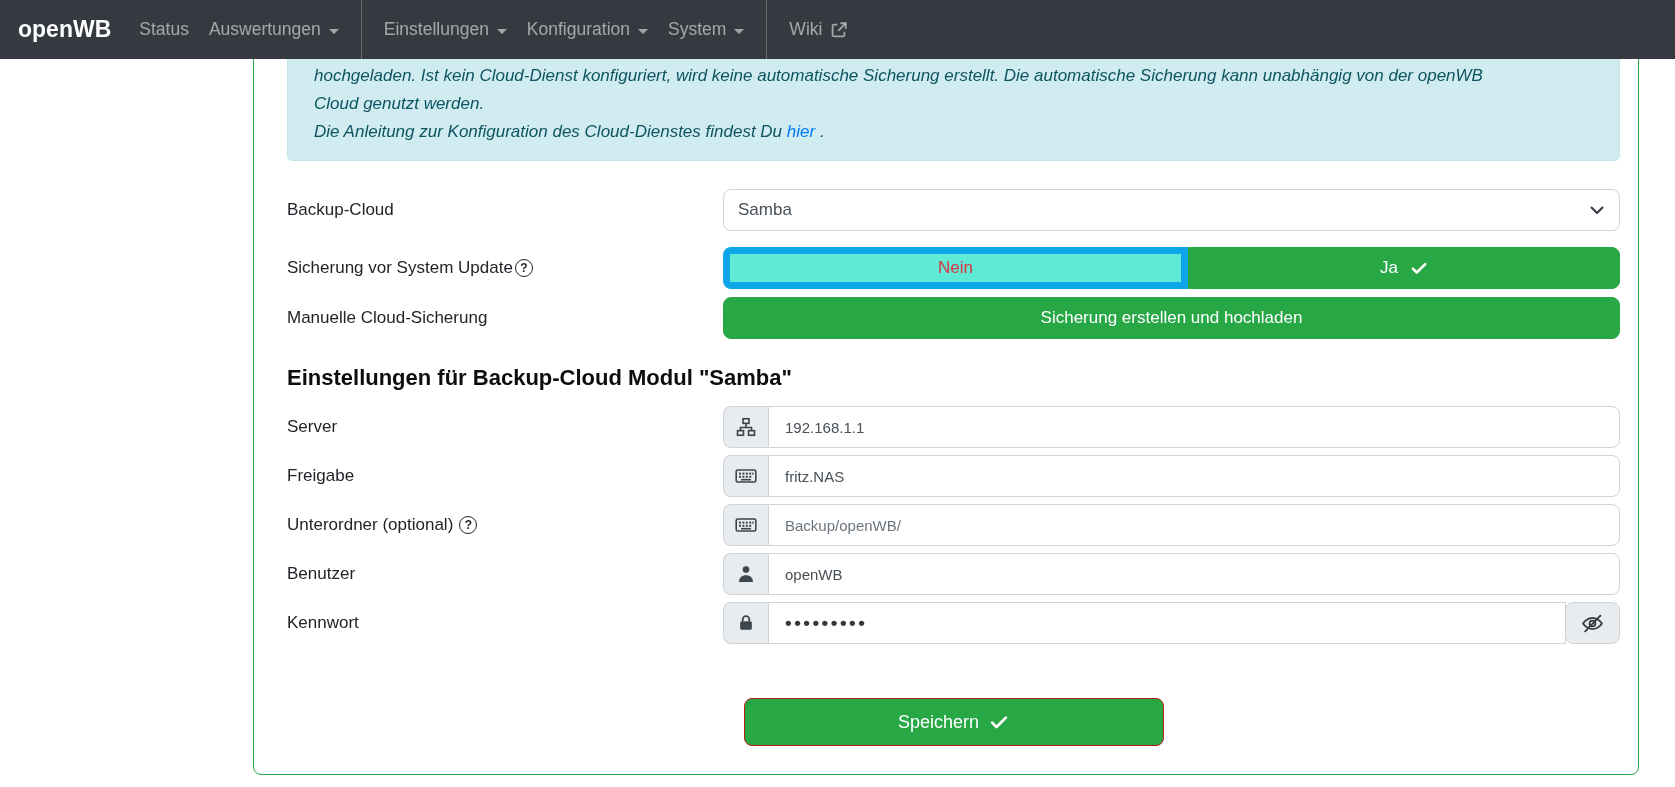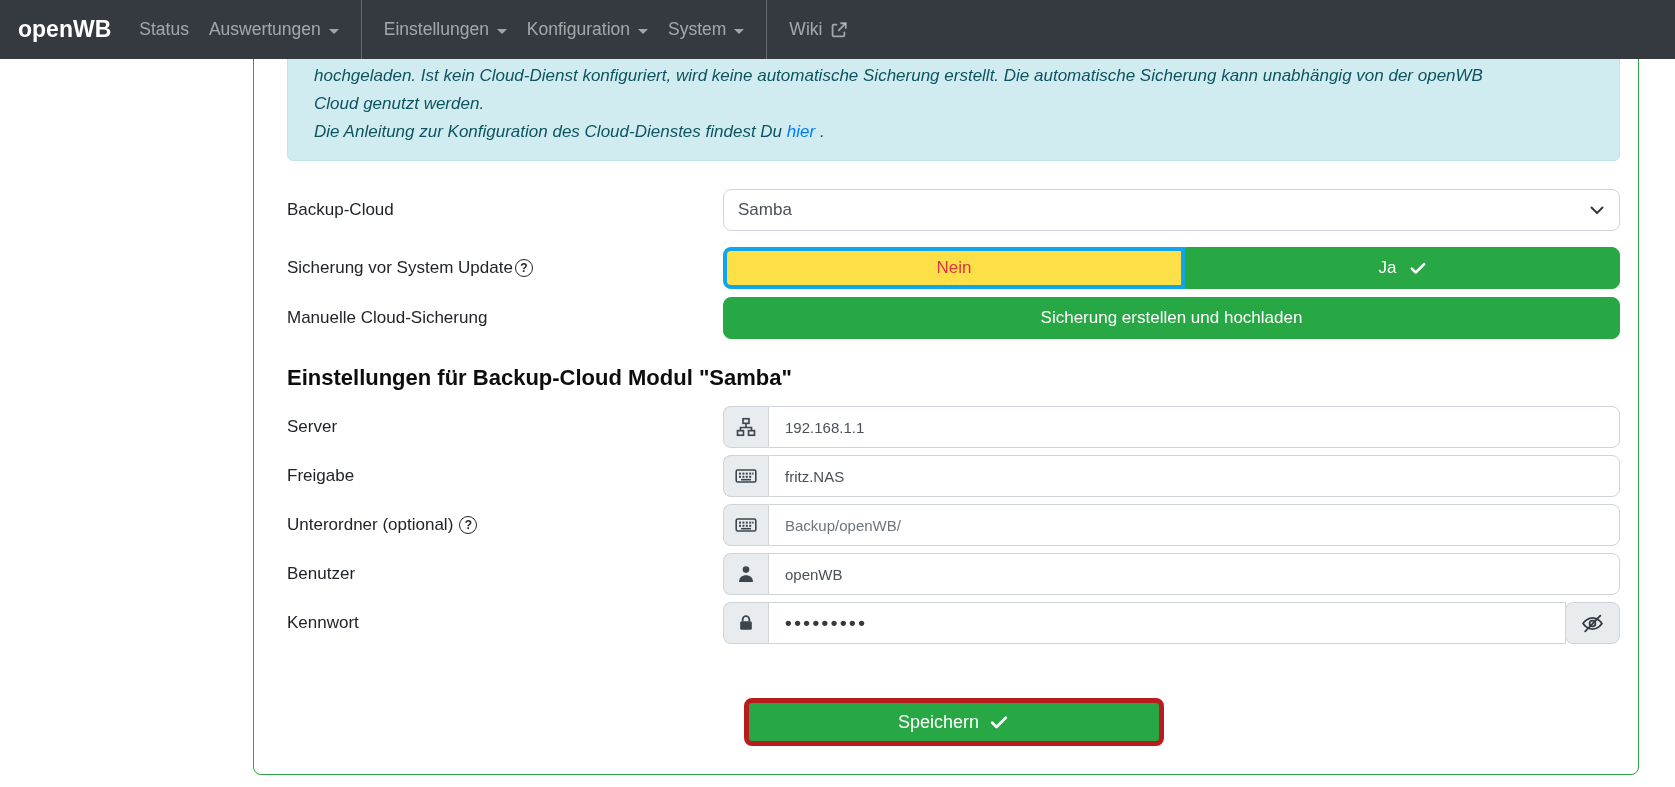--- a/index.html
+++ b/index.html
@@ -50,21 +50,21 @@
   }
 
   .select-box {
     height:42px; border:1px solid #ced4da; border-radius:8px; background:#fff;
     display:flex; align-items:center; justify-content:space-between;
     padding:0 14px; font-size:17px; color:#495057; cursor:pointer;
   }
 
   .btn-group { display:flex; height:42px; }
   .btn-no {
-    flex:1.05; background:#fde047; color:#dc3545; border:4px solid #0ea5e9;
+    flex:1.05; background:#5eead4; color:#dc3545; border:7px solid #0ea5e9;
     border-radius:8px 0 0 8px; font-size:17px; cursor:pointer; font-family:inherit;
   }
   .btn-yes {
     flex:1; background:#28a745; color:#fff; border:1px solid #28a745;
     border-radius:0 8px 8px 0; font-size:17px; cursor:pointer; font-family:inherit;
     display:flex; align-items:center; justify-content:center; gap:12px;
   }
   .manual-btn {
     width:100%; height:42px; background:#28a745; border:1px solid #28a745; color:#fff;
     font-size:17px; border-radius:8px; cursor:pointer; font-family:inherit;
@@ -88,21 +88,21 @@
   .pw-control { border-radius:0; letter-spacing:2.5px; font-size:19px; color:#343a40; font-weight:700; }
   .eye-btn {
     width:55px; flex:none; margin-left:-1px; background:#e9ecef; border:1px solid #ced4da;
     border-radius:8px; display:flex; align-items:center; justify-content:center;
     color:#343a40; cursor:pointer;
   }
 
   .save-btn {
     display:flex; align-items:center; justify-content:center; gap:10px;
     width:420px; height:48px; margin:54px auto 0;
-    background:#28a745; border:5px solid #b91c1c; border-radius:8px;
+    background:#28a745; border:1px solid #b91c1c; border-radius:8px;
     color:#fff; font-size:18px; cursor:pointer; font-family:inherit;
   }
 </style>
 </head>
 <body>
 
 <nav class="navbar">
   <div class="brand">openWB</div>
 
   <a class="nav-link">

